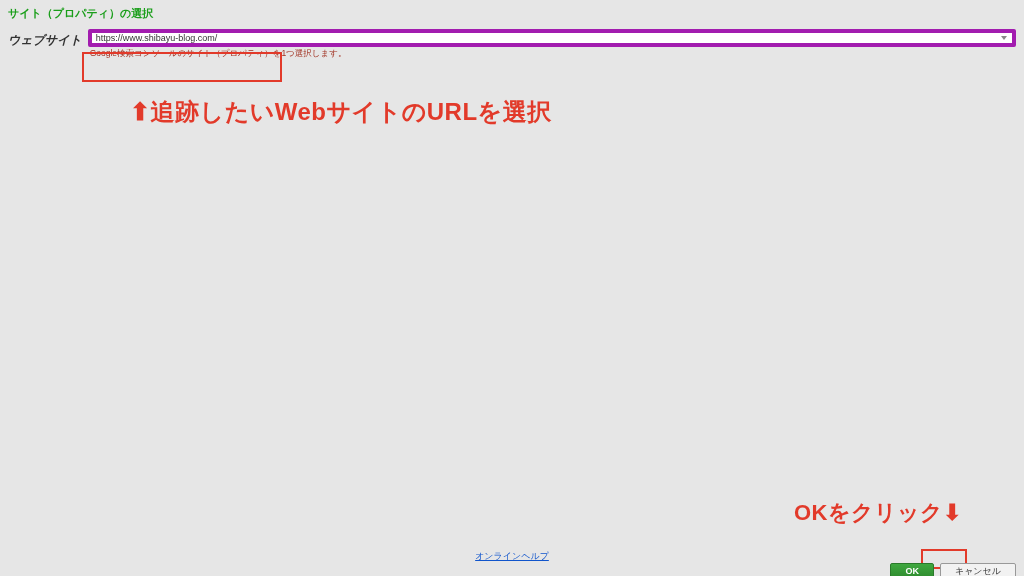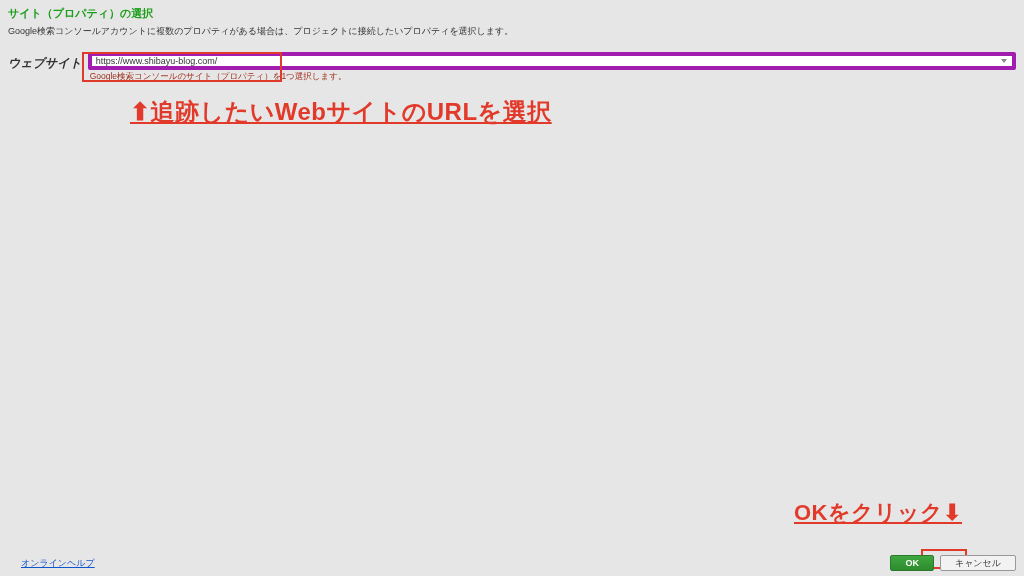--- a/index.html
+++ b/index.html
@@ -79,31 +79,31 @@
     }
     .red-box.bottom {
       right: 57px; bottom: 7px; width: 46px; height: 20px;
     }
     .annotation {
       color: #e23a2a;
       font-weight: 900;
       font-size: 24px;
       position: absolute;
       letter-spacing: 0.5px;
-      text-decoration: underline;
     }
     .annotation.top { left: 130px; top: 96px; }
     .annotation.bottom { right: 62px; bottom: 48px; font-size: 22px; }
     .footer {
       position: absolute;
-      left: 13px; right: 0; bottom: 0;
+      left: 0; right: 0; bottom: 0;
       height: 26px;
       display: flex;
       align-items: center;
       padding: 0 8px;
+      flex-direction: column;
     }
     .help-link {
       color: #1155cc;
       text-decoration: underline;
       font-size: 9px;
     }
     .footer-buttons {
       margin-left: auto;
       display: flex;
       gap: 6px;
@@ -128,21 +128,20 @@
       color: #fff;
       font-weight: bold;
       min-width: 42px;
     }
   </style>
 </head>
 <body>
 
 <div class="header">
   <div class="title">サイト（プロパティ）の選択</div>
-  <div class="subtitle">Google検索コンソールアカウントに複数のプロパティがある場合は、プロジェクトに接続したいプロパティを選択します。</div>
 </div>
 
 <div class="field-row">
   <div class="field-label">ウェブサイト</div>
   <div class="field-stack">
     <div class="dropdown">
       <span>https://www.shibayu-blog.com/</span>
       <span class="dropdown-arrow"></span>
     </div>
     <div class="helper-text">Google検索コンソールのサイト（プロパティ）を1つ選択します。</div>

